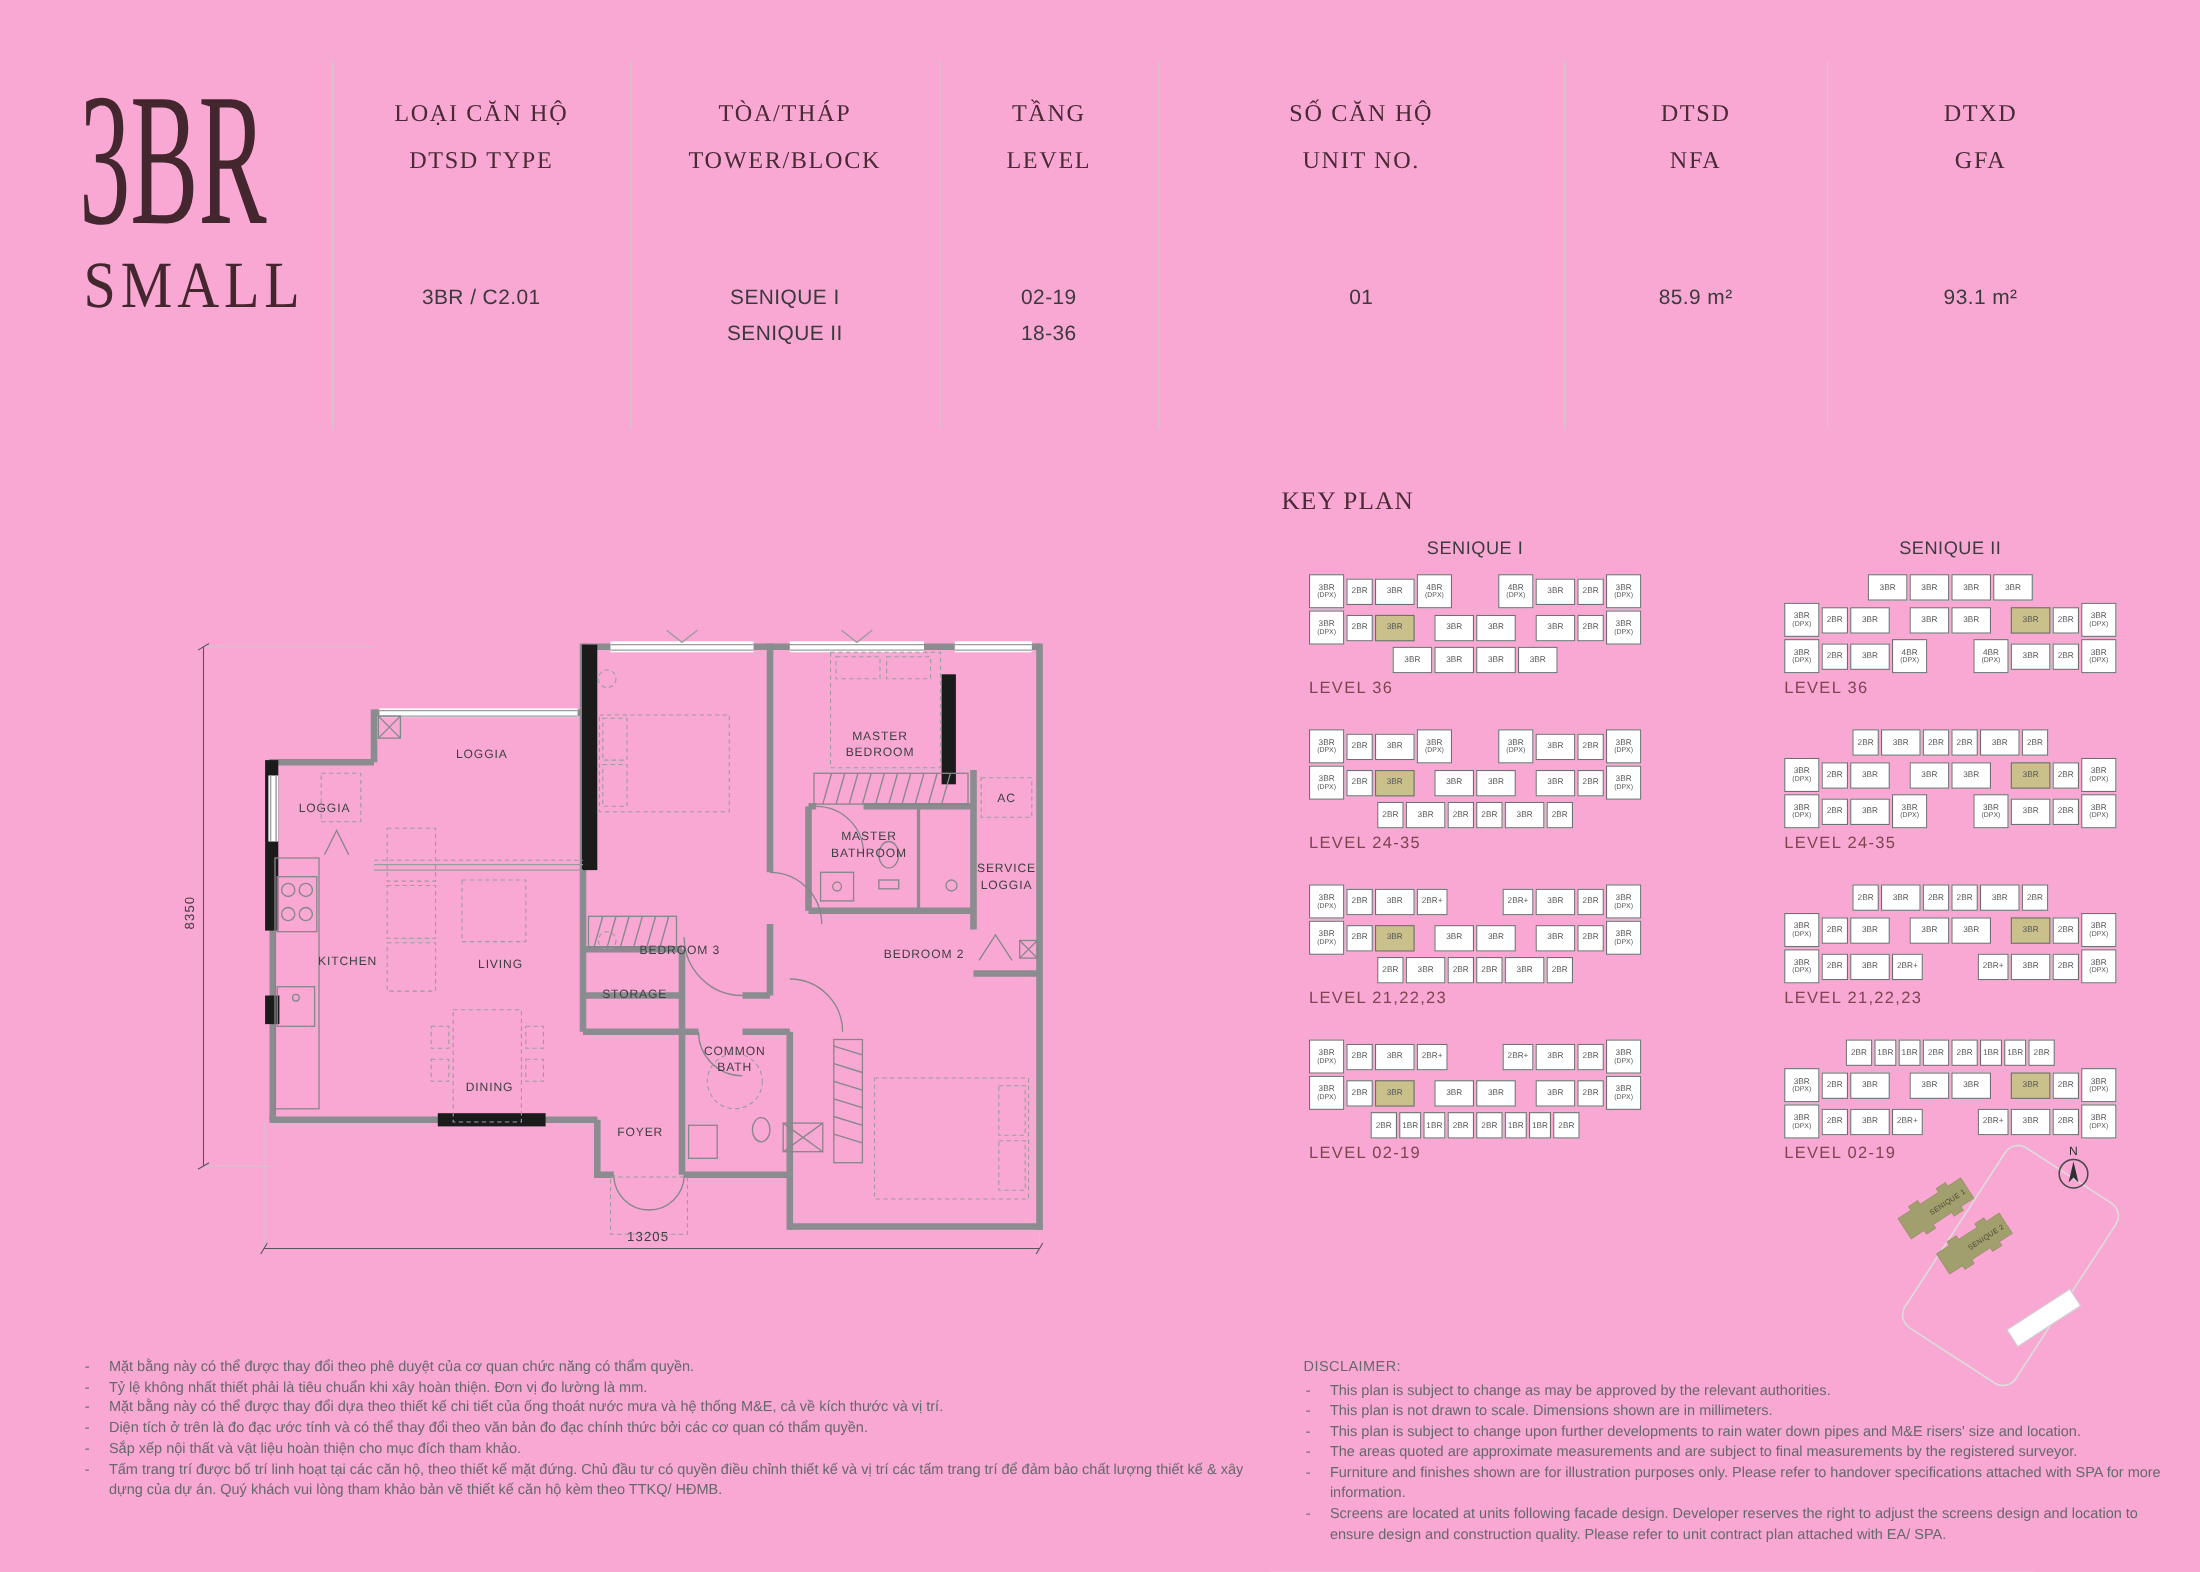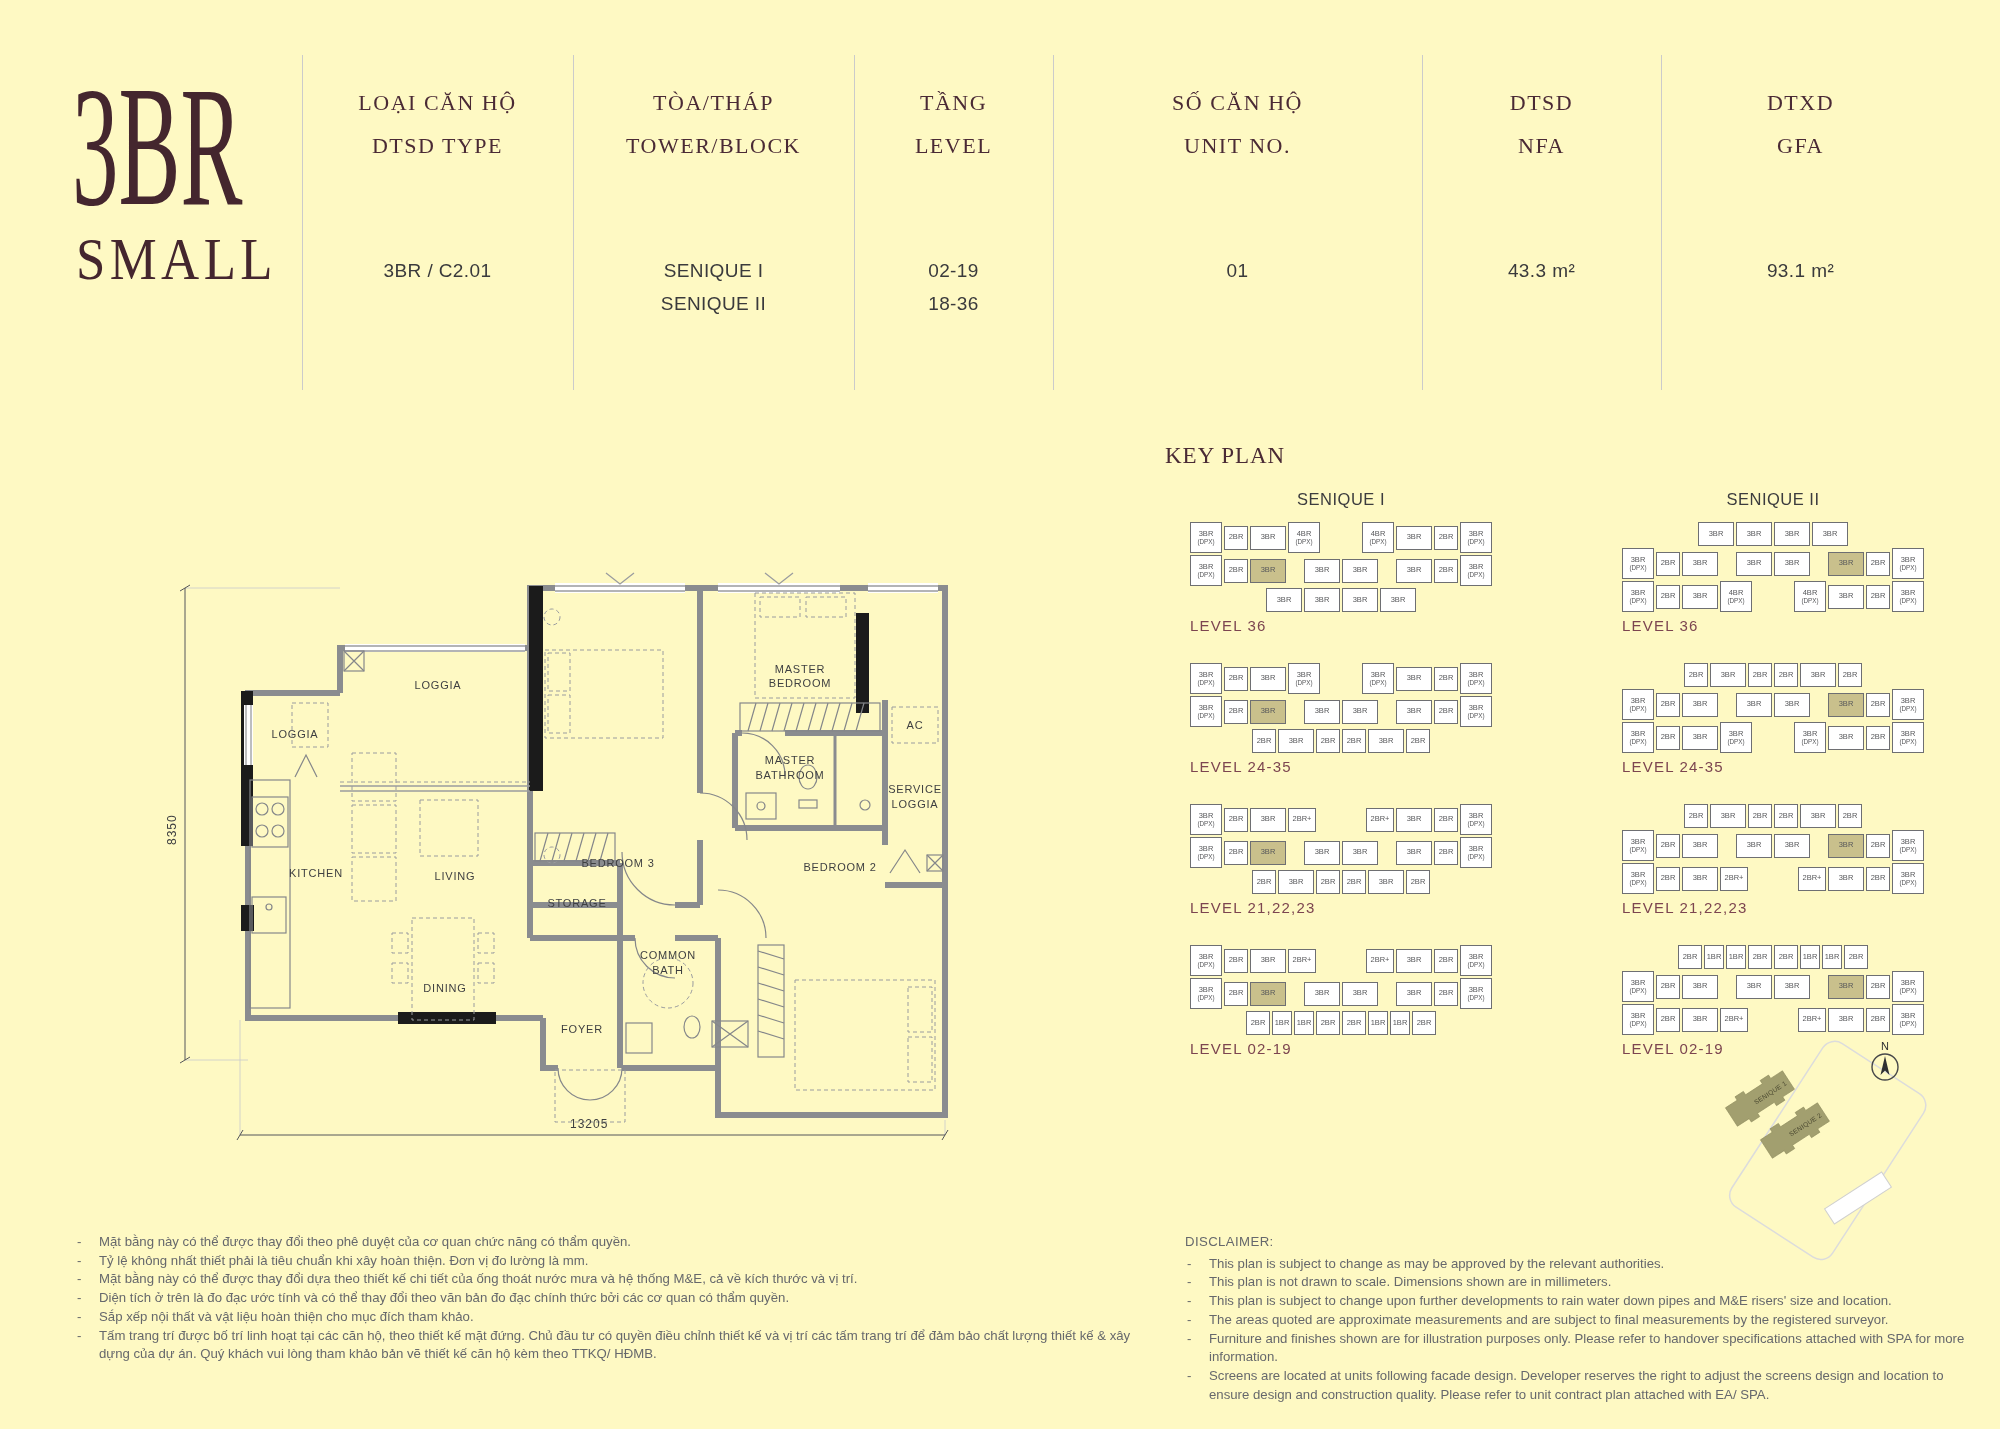--- a/index.html
+++ b/index.html
@@ -1,16 +1,16 @@
 <!DOCTYPE html>
 <html><head>
 <meta charset="utf-8">
 <style>
   html,body{margin:0;padding:0;background:#fff;}
-  .page{position:relative;width:2000px;height:1429px;background:#fef9c3;overflow:hidden;
+  .page{position:relative;width:2000px;height:1429px;background:#f9a8d4;overflow:hidden;
         font-family:"Liberation Sans","DejaVu Sans",sans-serif;}
 
   
   .logo-main{position:absolute;left:72px;top:60px;font:172px/1 "Liberation Serif","DejaVu Serif",serif;
              color:#44262e;transform:scaleX(.54);transform-origin:left top;white-space:nowrap;}
   .logo-sub{position:absolute;left:76px;top:229px;font:60px/1 "Liberation Serif","DejaVu Serif",serif;
             color:#44262e;letter-spacing:5px;transform:scaleX(.88);transform-origin:left top;white-space:nowrap;}
 
   
   .hline{position:absolute;top:55px;height:335px;width:1px;background:#cbcbcb;}
@@ -107,21 +107,21 @@
       <div class="hcol" style="left: 1053px; width: 369px;">
         <div class="hvi">SỐ CĂN HỘ</div>
         <div class="hen">UNIT NO.</div>
         <div class="hv1">01</div>
         <div class="hv2"></div>
       </div>
       <div class="hline" style="left: 1422px;"></div>
       <div class="hcol" style="left: 1422px; width: 239px;">
         <div class="hvi">DTSD</div>
         <div class="hen">NFA</div>
-        <div class="hv1">43.3 m²</div>
+        <div class="hv1">85.9 m²</div>
         <div class="hv2"></div>
       </div>
       <div class="hline" style="left: 1661px;"></div>
       <div class="hcol" style="left: 1661px; width: 279px;">
         <div class="hvi">DTXD</div>
         <div class="hen">GFA</div>
         <div class="hv1">93.1 m²</div>
         <div class="hv2"></div>
       </div>
     </div>

